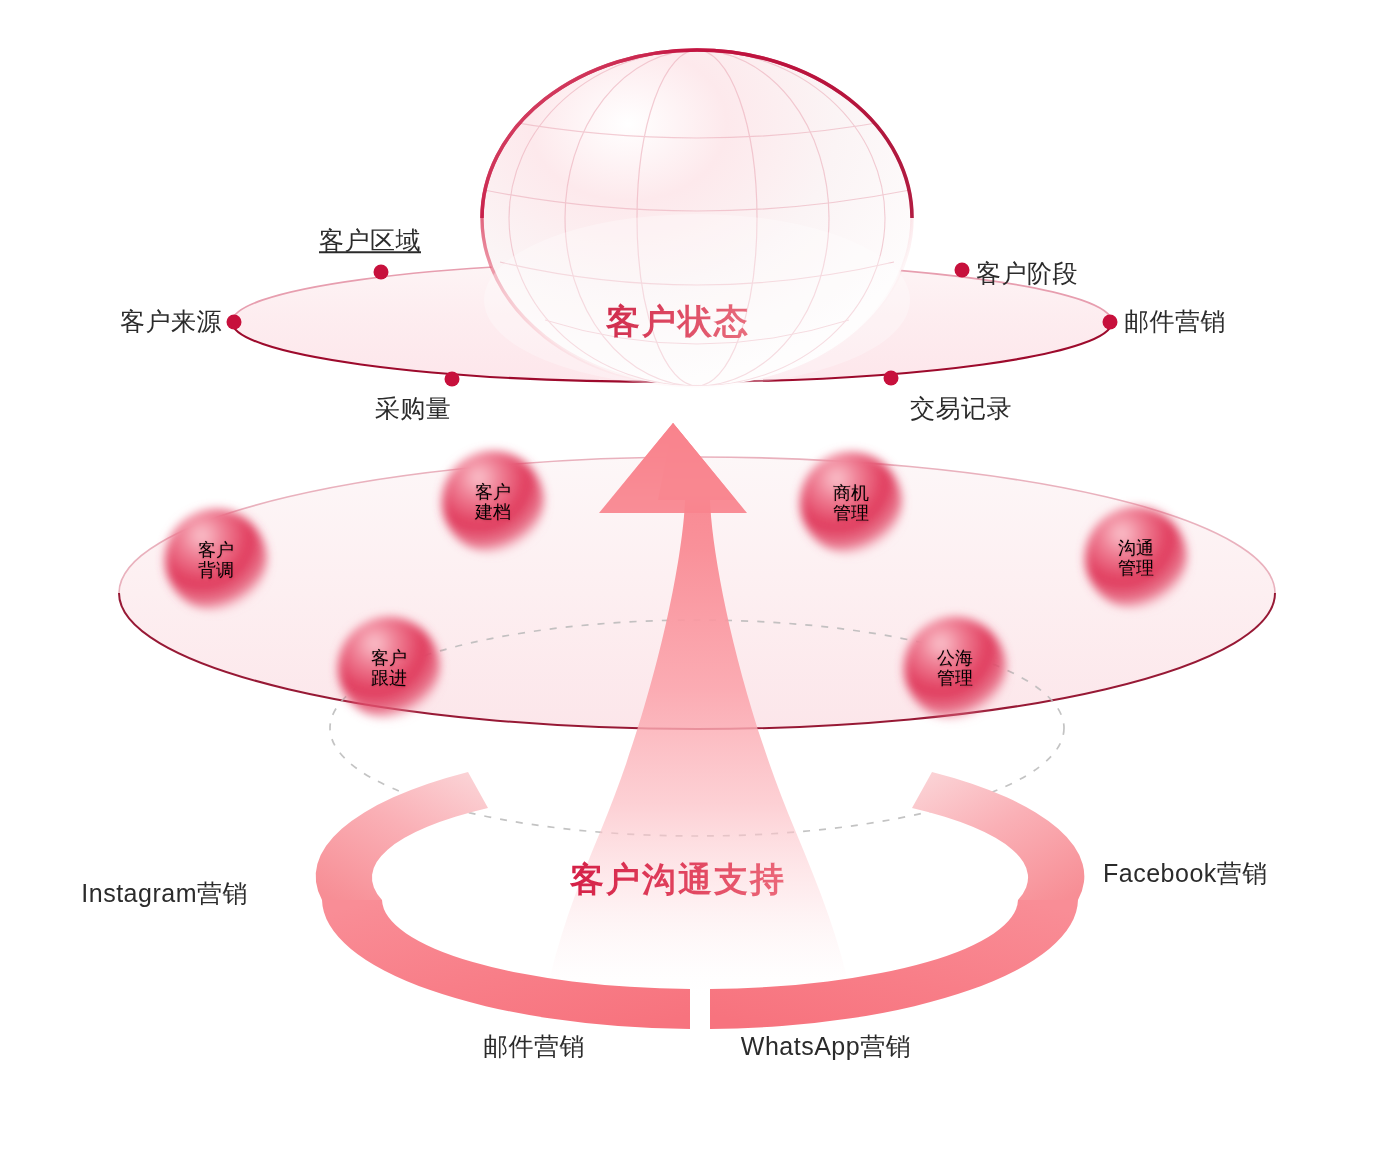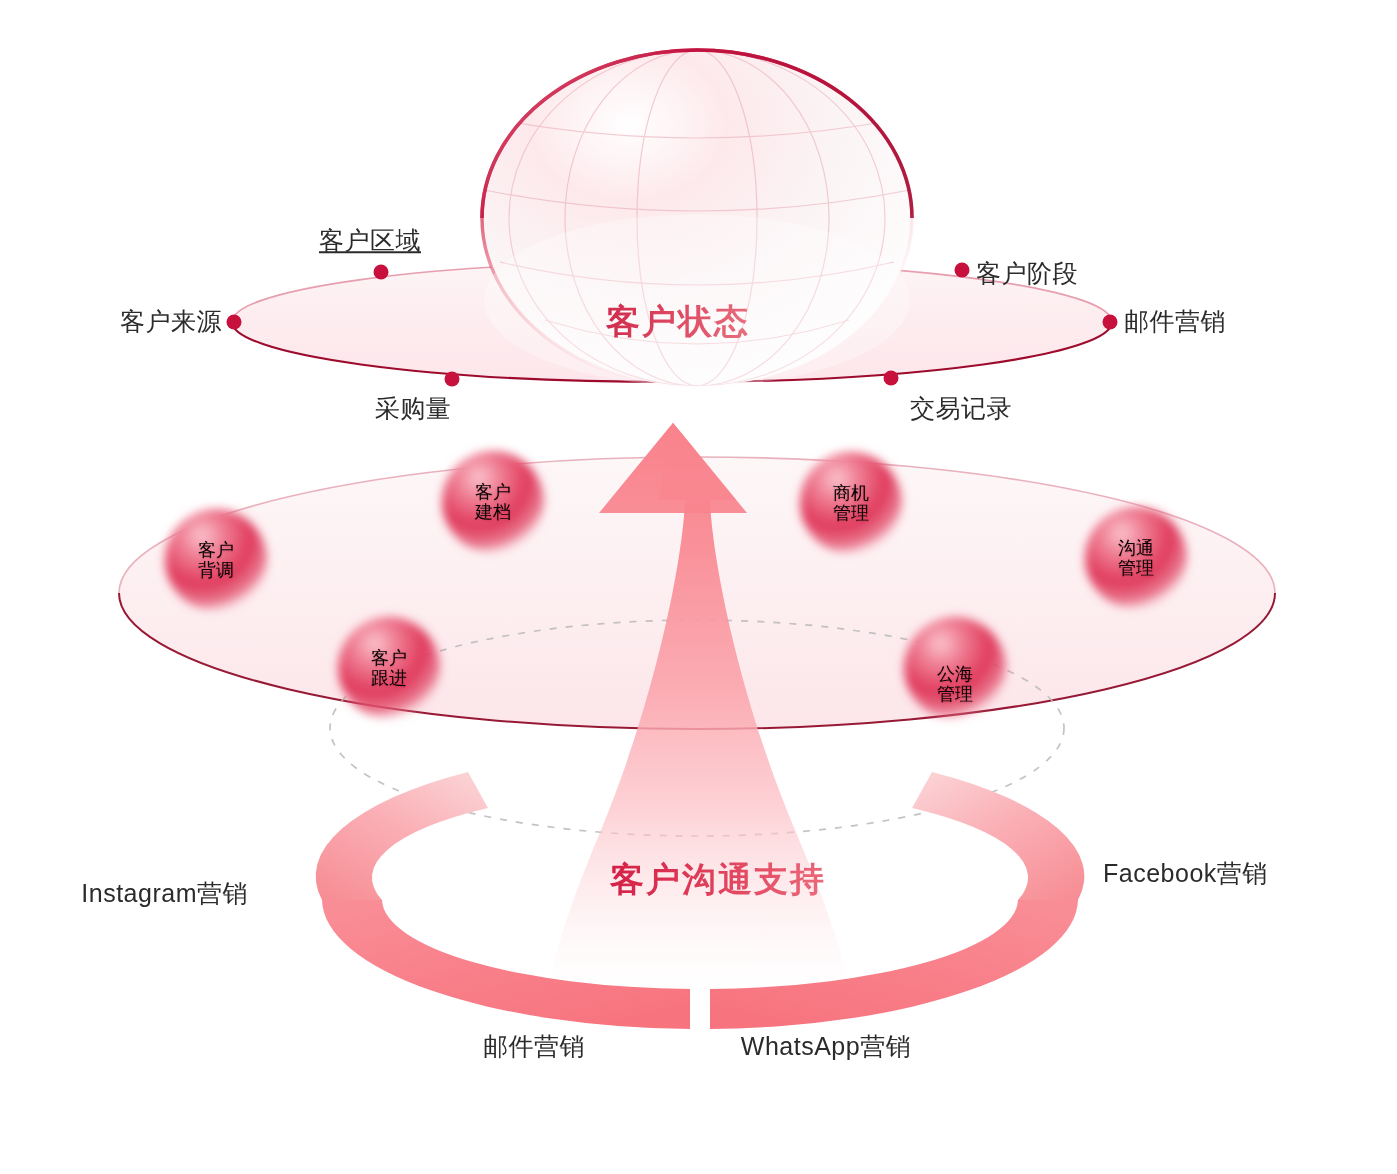--- a/index.html
+++ b/index.html
@@ -68,21 +68,20 @@
     -webkit-background-clip: text;
     background-clip: text;
     color: transparent;
   }
   #title-bottom {
     font-size: 34px;
     background: linear-gradient(100deg, #d41f46 0%, #e0415c 50%, #ec6a7b 100%);
     -webkit-background-clip: text;
     background-clip: text;
     color: transparent;
-    margin-left: 40px;
   }
 </style>
 </head>
 <body>
 
 <div id="stage">
 
   <svg class="layer" viewBox="0 0 1397 1174">
     <defs>
 
@@ -311,21 +310,21 @@
     <div>跟进</div>
   </div>
   <div class="node-label" style="left:851px; top:503px;">
     <div>商机</div>
     <div>管理</div>
   </div>
   <div class="node-label" style="left:1136px; top:558px;">
     <div>沟通</div>
     <div>管理</div>
   </div>
-  <div class="node-label" style="left:955px; top:668px;margin-top:16px;">
+  <div class="node-label" style="left:955px; top:668px;">
     <div>公海</div>
     <div>管理</div>
   </div>
 
   <div class="lbl l" style="left:248px; top:874px;margin-top:20px;">Instagram营销</div>
   <div class="lbl r" style="left:1103px; top:874px;">Facebook营销</div>
   <div class="lbl c" style="left:534px; top:1047px;">邮件营销</div>
   <div class="lbl c" style="left:826px; top:1047px;">WhatsApp营销</div>
 
 </div>

